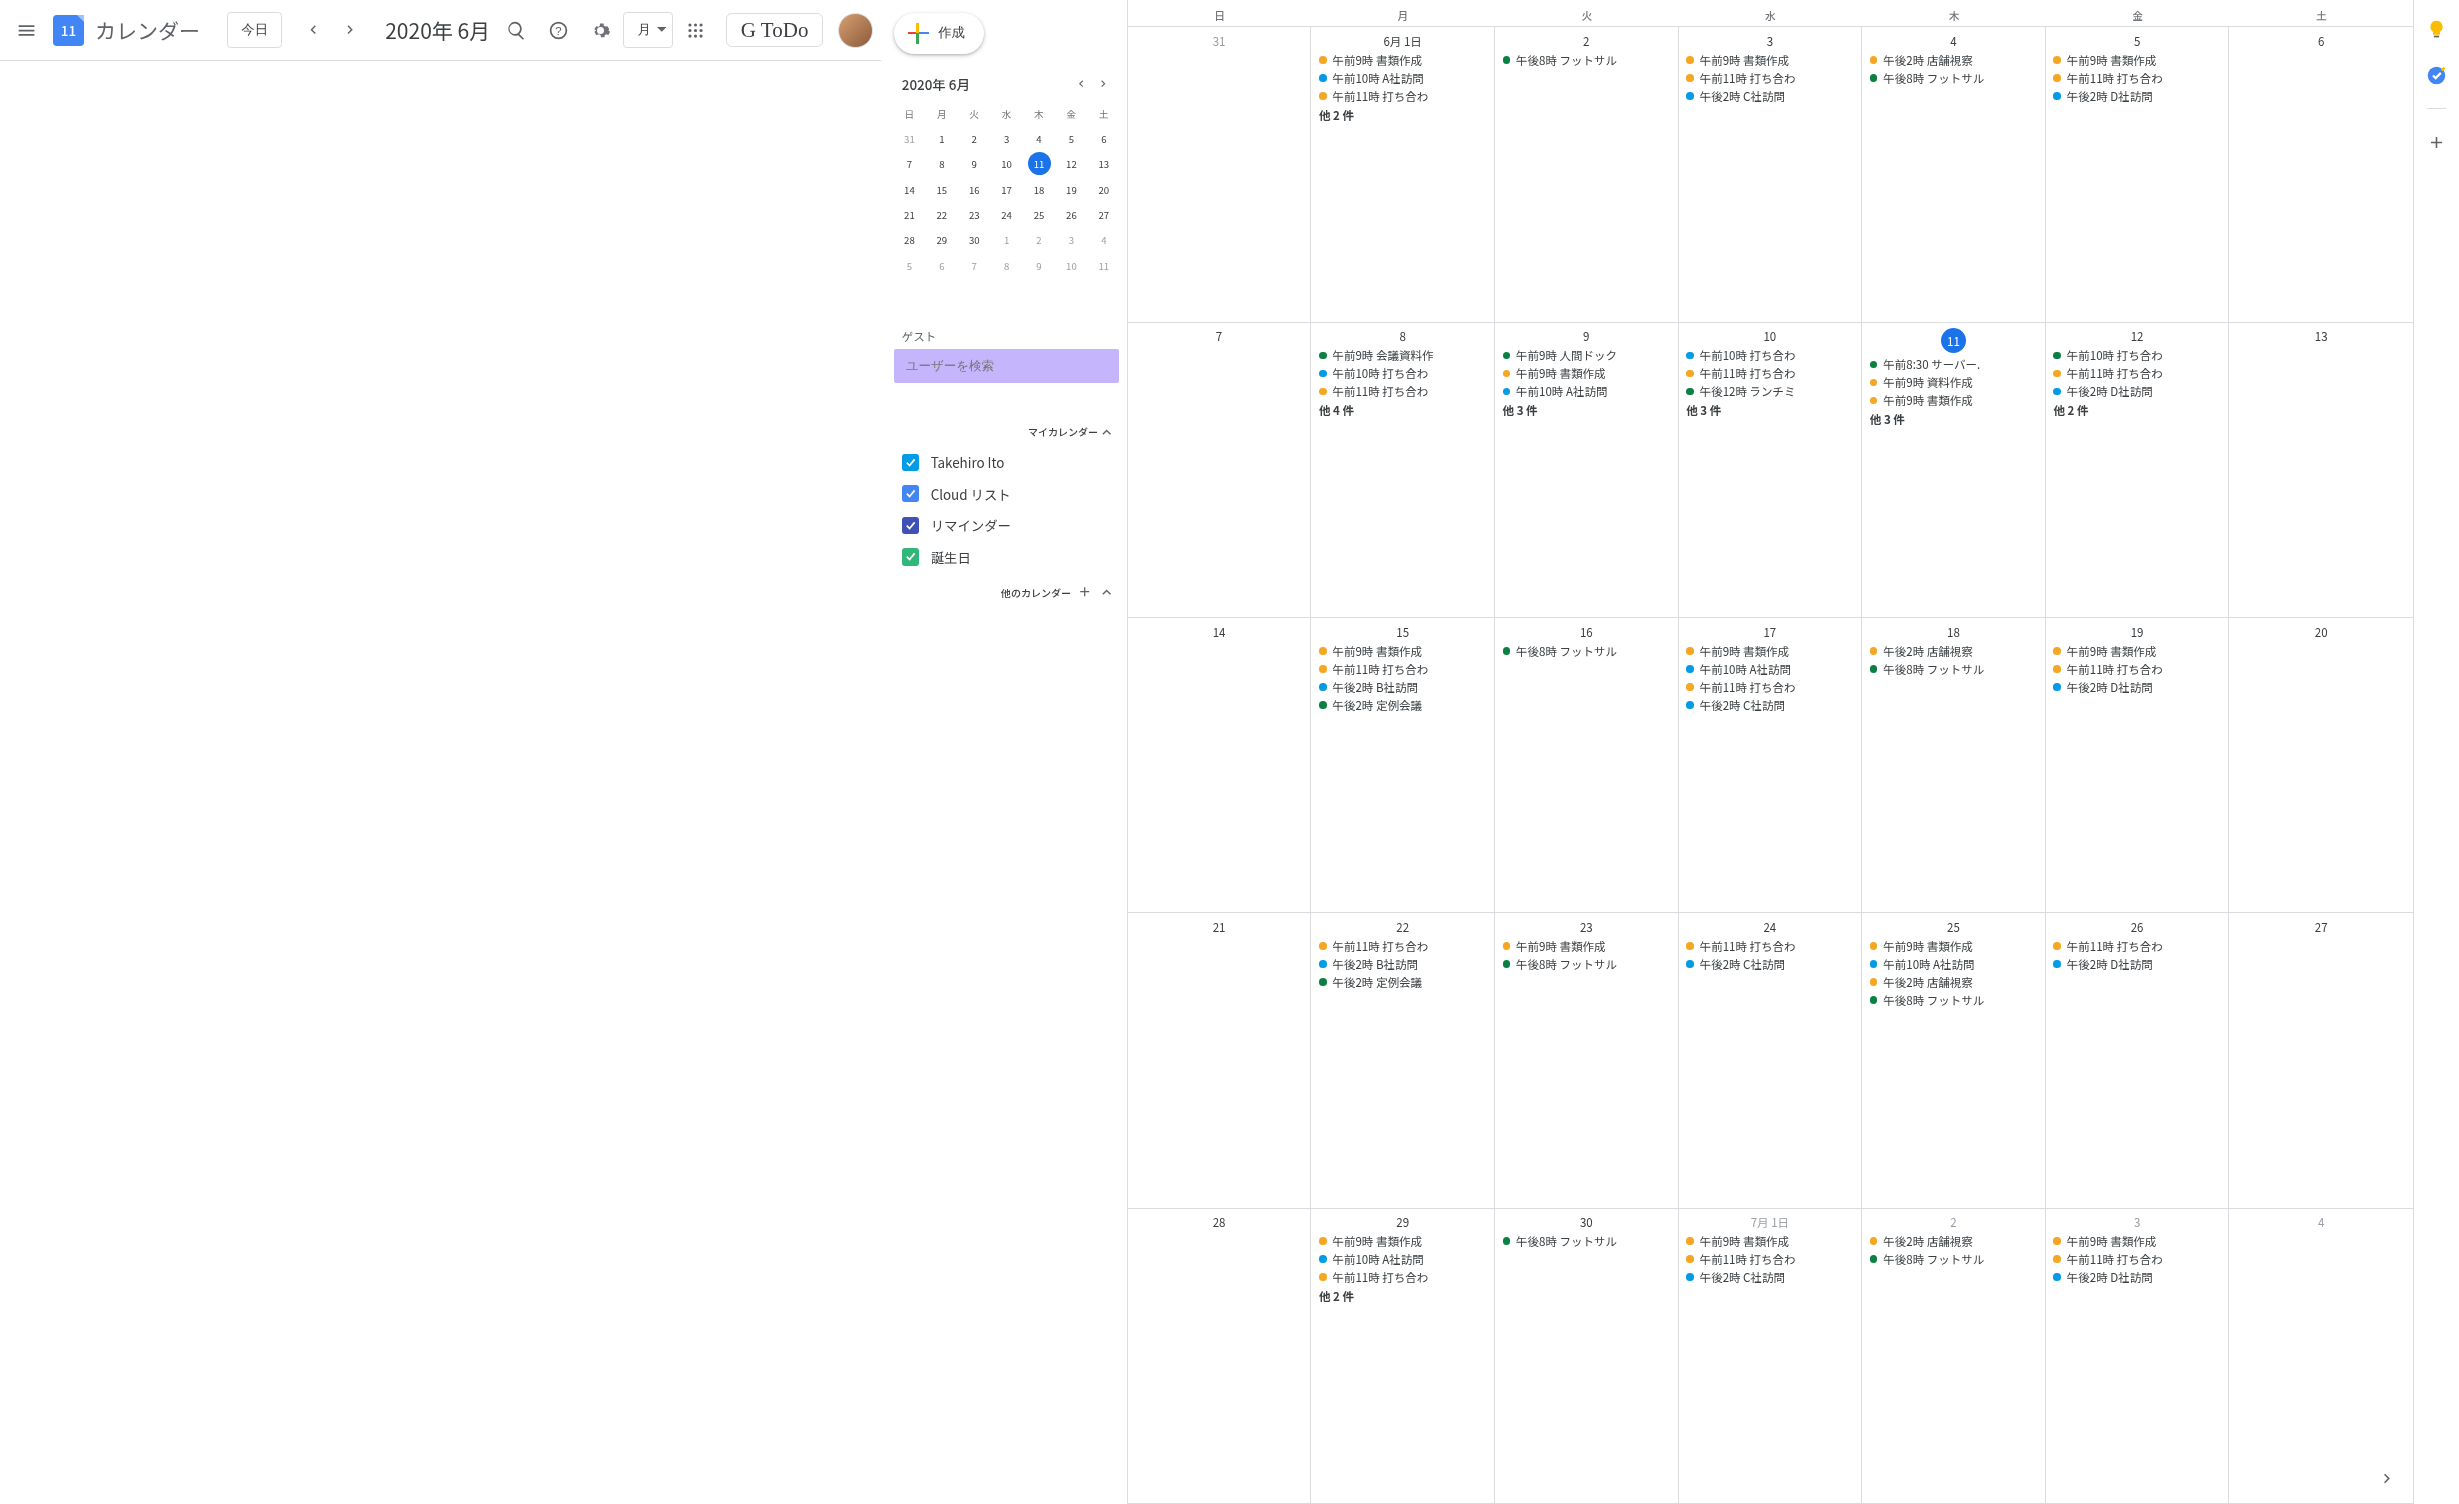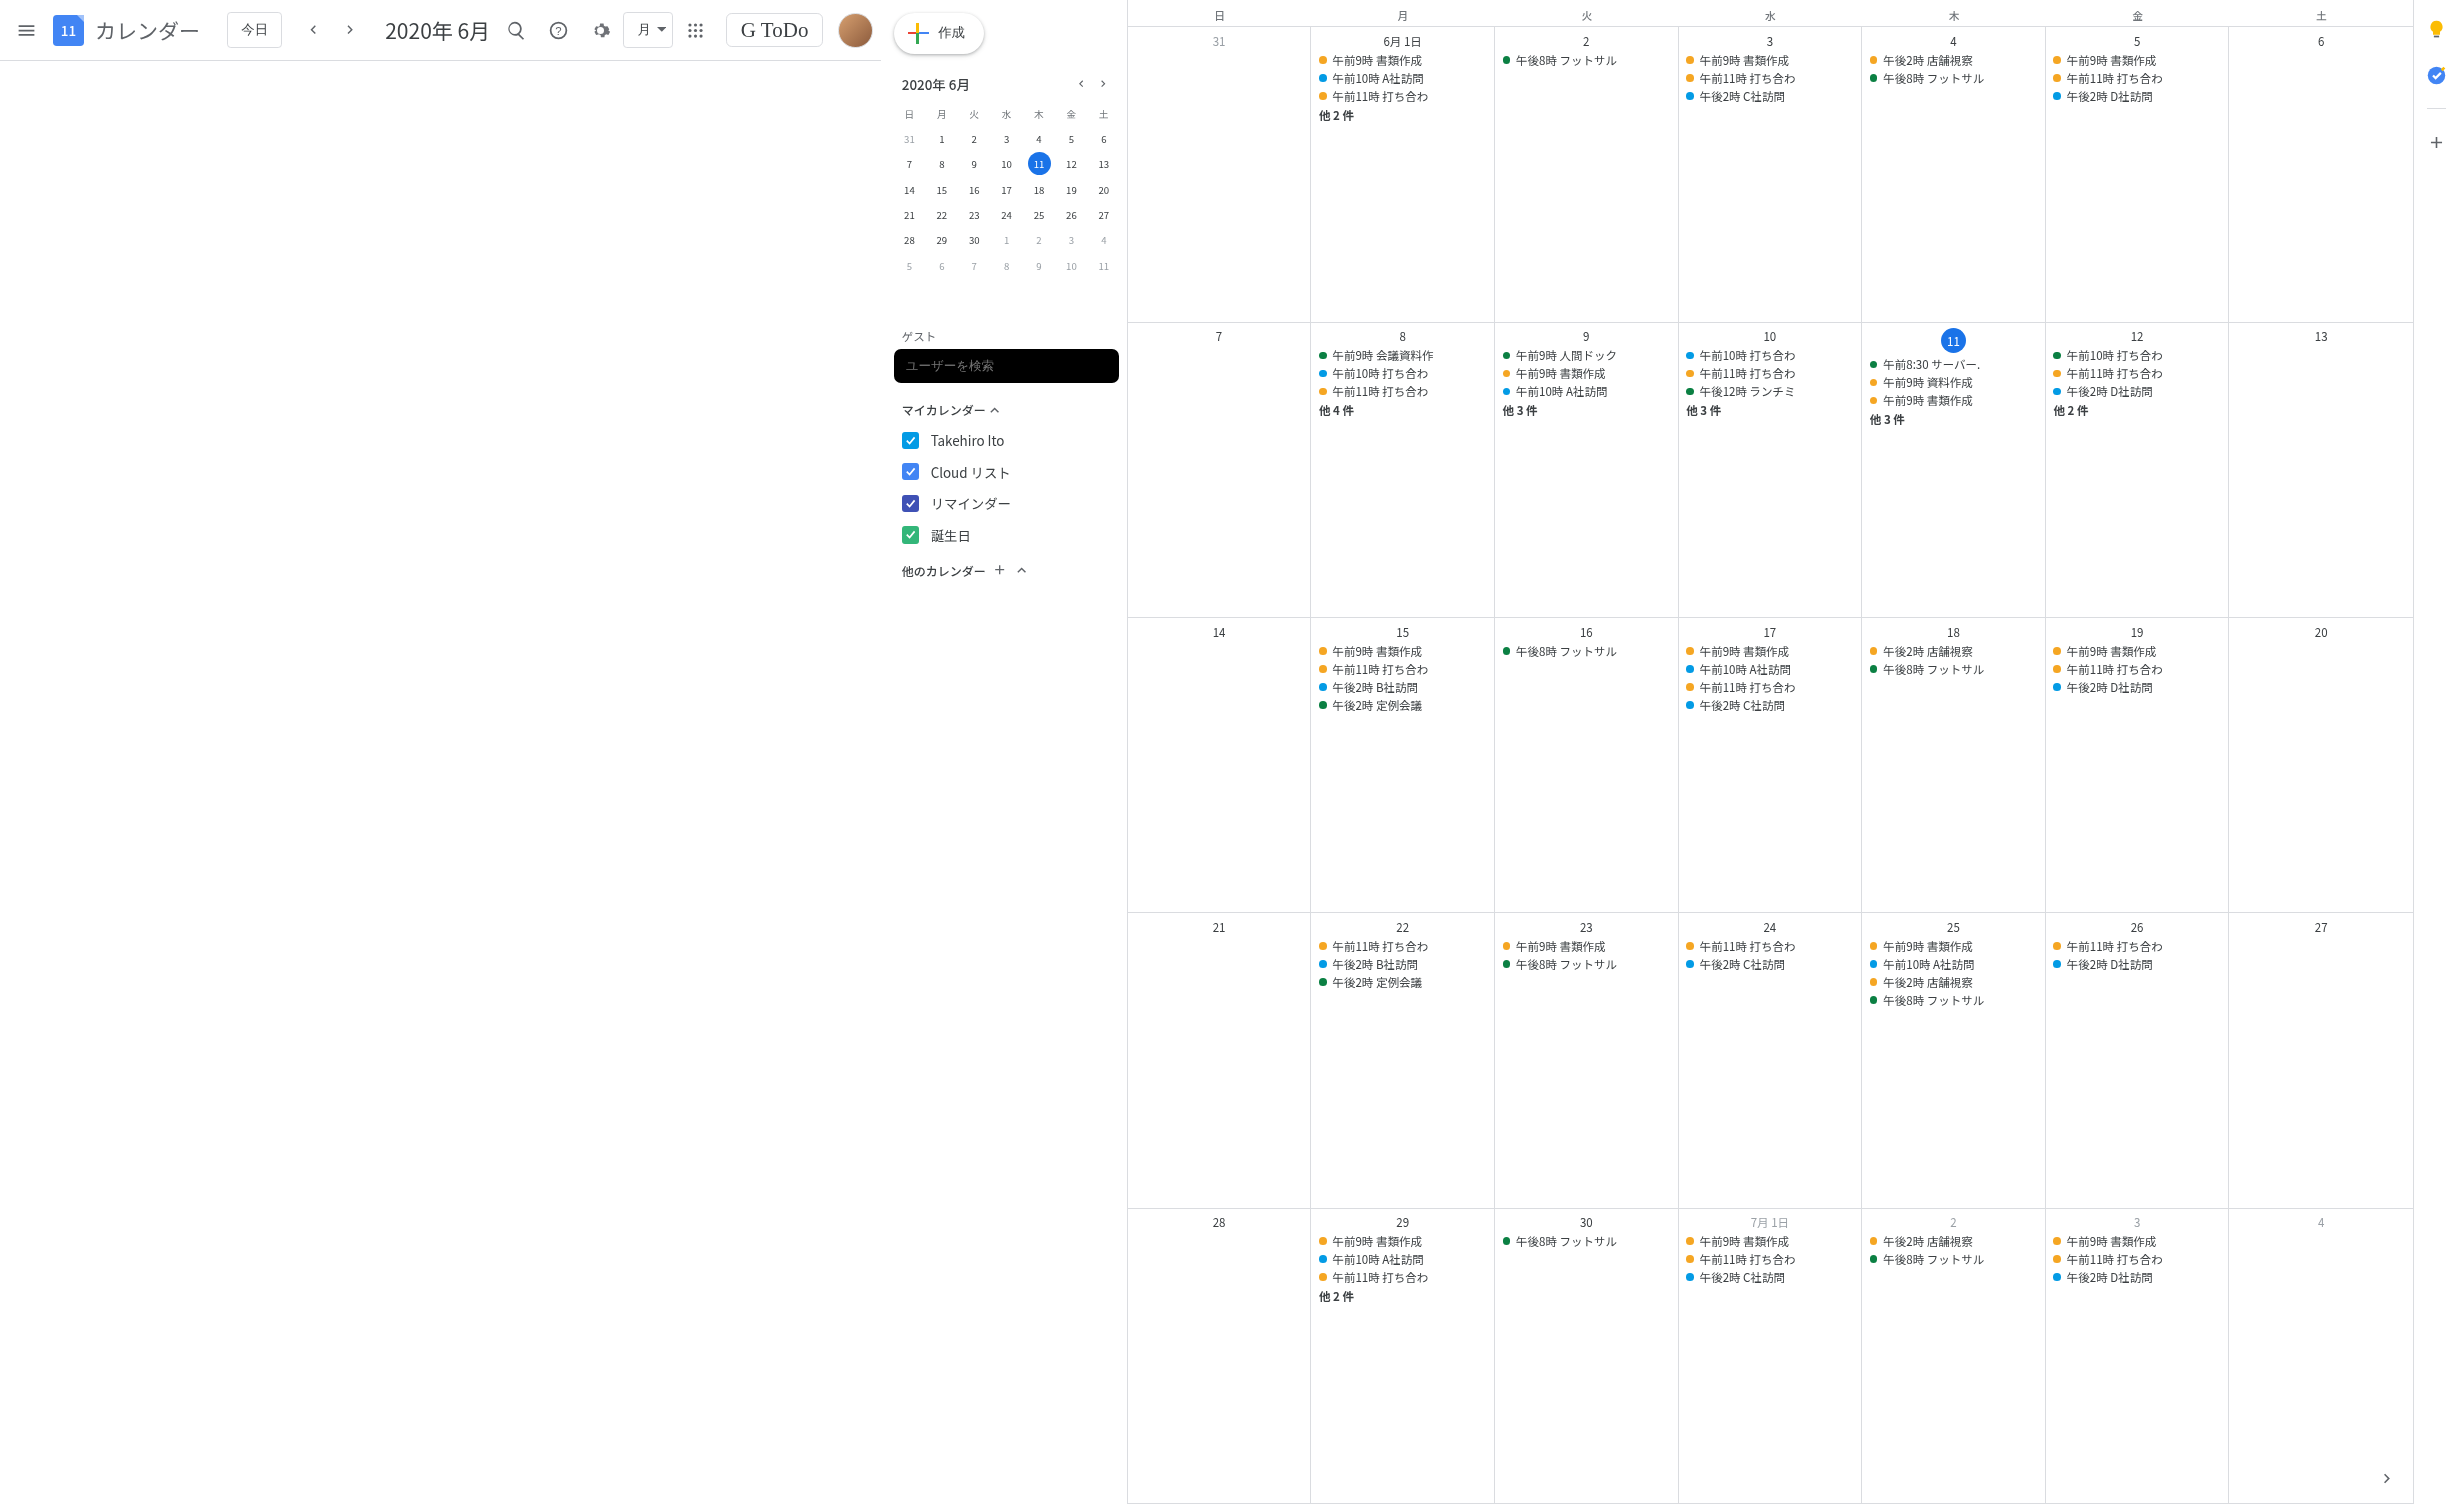--- a/index.html
+++ b/index.html
@@ -30,22 +30,22 @@
   .plus-icon .v { width:2.9px; height:21px; left:8.6px; top:0; background:linear-gradient(to bottom,#fbbc04 50%,#34a853 50%);}
   .mini-hdr { display:flex; align-items:center; justify-content:space-between; padding:0 3.8px 7.7px 7.7px; font-size:13.4px; color:#3c4043; font-weight:500;}
   .mini-nav { display:flex;}
   .mini-nav .icon-btn { width:23px; height:23px;}
   .mini-grid { display:grid; grid-template-columns:repeat(7,1fr); gap:1.9px; font-size:9.6px; margin-bottom:17.3px;}
   .mini-dowh { text-align:center; color:#70757a; padding:3.8px 0;}
   .mini-day { text-align:center; padding:4.8px 0; border-radius:50%; cursor:pointer; color:#3c4043;}
   .mini-day.dim { color:#9aa0a6;}
   .mini-day.today { background:#1a73e8; color:#fff; width:23px; height:23px; line-height:15.4px; margin:0 auto;}
   .sec-label { font-size:11.5px; color:#5f6368; padding:3.8px 7.7px 5.8px;margin-top:46px;}
-  .guest-search { background:#000000; border:none; width:100%; padding:9.6px 11.5px; border-radius:7px; font-size:12.5px; color:#5f6368; margin-bottom:13px;}
-  .cal-sec-hdr { display:flex; align-items:center; justify-content:flex-start; padding:5.8px 3.8px 5.8px 7.7px; font-size:12px; color:#3c4043; cursor:pointer; font-weight:500;}
+  .guest-search { background:#c4b5fd; border:none; width:100%; padding:9.6px 11.5px; border-radius:2px; font-size:12.5px; color:#5f6368; margin-bottom:35px;}
+  .cal-sec-hdr { display:flex; align-items:center; justify-content:flex-end; padding:5.8px 3.8px 5.8px 7.7px; font-size:10px; color:#3c4043; cursor:pointer; font-weight:500;}
   .cal-sec-hdr .actions { display:flex; align-items:center;}
   .cal-item { display:flex; align-items:center; gap:11.5px; padding:5.8px 7.7px; font-size:13.4px; color:#3c4043; cursor:pointer;}
   .chk { width:17.3px; height:17.3px; border-radius:2.9px; display:flex; align-items:center; justify-content:center;}
   .chk svg { width:13.4px; height:13.4px; stroke:#fff; stroke-width:3; fill:none;}
   
   .main { flex:1; display:flex; flex-direction:column; border-left:1px solid #dadce0;}
   .dow-row { display:grid; grid-template-columns:repeat(7,1fr); border-bottom:1px solid #dadce0;}
   .dow { text-align:center; font-size:10.6px; color:#70757a; padding:7.7px 0 3.8px; font-weight:500;}
   .grid { flex:1; display:grid; grid-template-columns:repeat(7,1fr); grid-template-rows:repeat(5,1fr);}
   .cell { border-right:1px solid #dadce0; border-bottom:1px solid #dadce0; padding:1.9px 3.8px 3.8px; overflow:hidden; min-height:96px; display:flex; flex-direction:column;}

